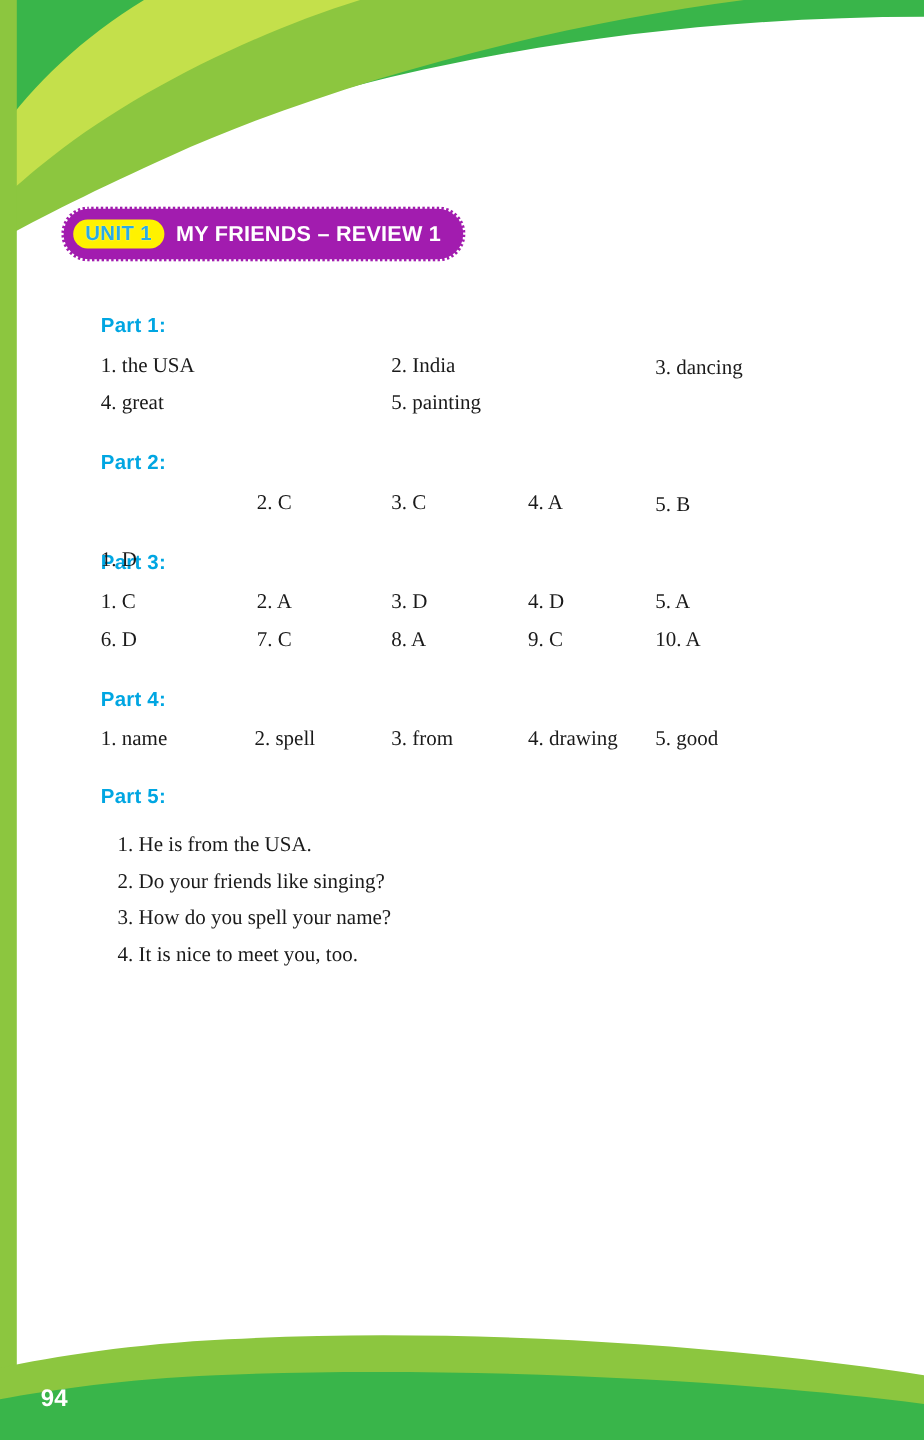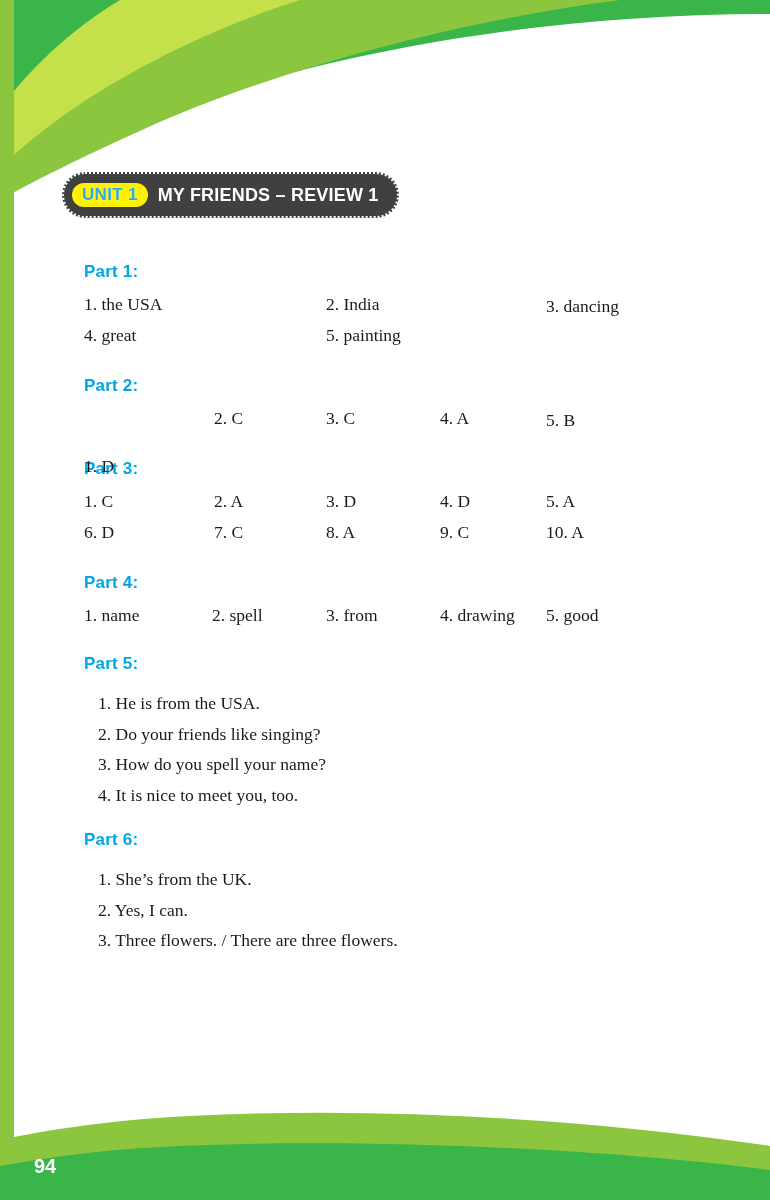--- a/index.html
+++ b/index.html
@@ -44,26 +44,26 @@
     width: 14px;
     height: 1200px;
     background: #8cc63f;
     pointer-events: none;
   }
 
   
   .banner {
     position: absolute;
     top: 172px;
-    left: 62px;
+    left: 51px;
     display: flex;
     align-items: center;
     height: 46px;
     padding: 0 18px 0 8px;
-    background: #404040;
+    background: #a21caf;
     border: 2px dotted #ffffff;
     border-radius: 24px;
     box-sizing: border-box;
   }
   .banner-tag {
     background: #fff200;
     color: #29abe2;
     font-family: "Liberation Sans", sans-serif;
     font-weight: bold;
     font-size: 17px;
@@ -238,26 +238,18 @@
     <div class="part" id="part5">
       <div class="part-title">Part 5:</div>
       <ul class="list">
         <li>1. He is from the USA.</li>
         <li>2. Do your friends like singing?</li>
         <li>3. How do you spell your name?</li>
         <li>4. It is nice to meet you, too.</li>
       </ul>
     </div>
 
-    <div class="part" id="part6">
-      <div class="part-title">Part 6:</div>
-      <ul class="list">
-        <li>1. She’s from the UK.</li>
-        <li>2. Yes, I can.</li>
-        <li>3. Three flowers. / There are three flowers.</li>
-      </ul>
-    </div>
 
   </div>
 
   <div class="page-number">94</div>
 
 </div>
 
 </body></html>

